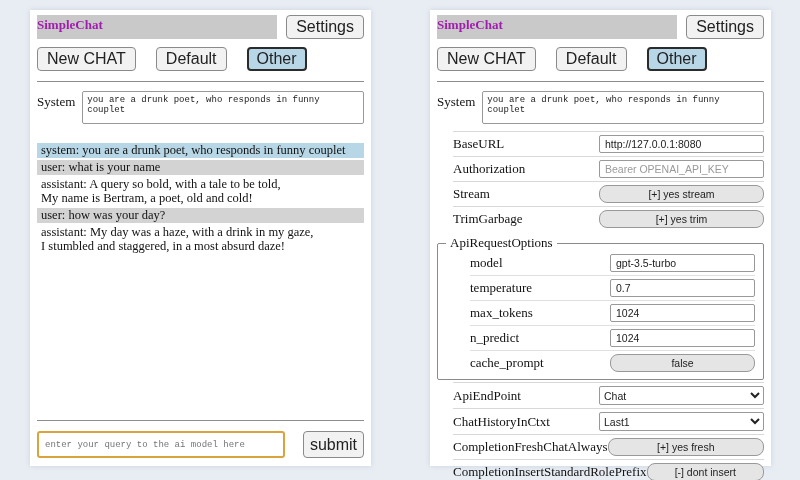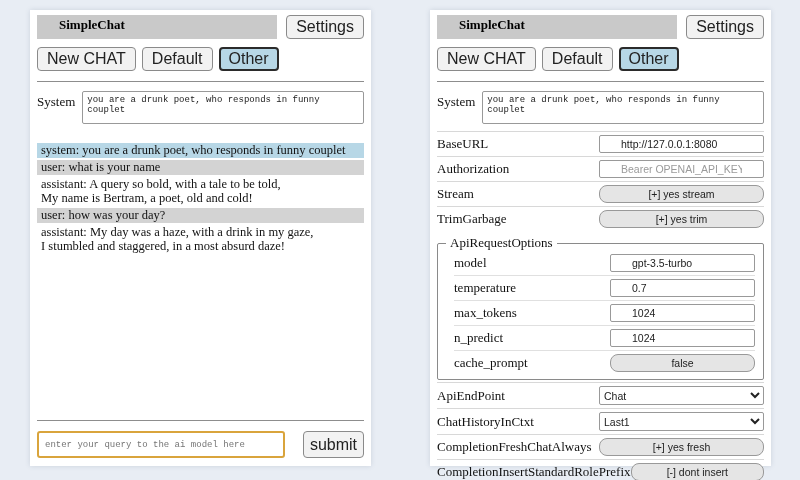--- a/index.html
+++ b/index.html
@@ -17,30 +17,30 @@
     background:#ffffff;
     box-shadow:0 0 5px rgba(40,60,90,0.15);
     padding:5px 7px 8px;
     box-sizing:border-box;
     display:flex;flex-direction:column;
   }
   .titlebar-row{display:flex;gap:9px;align-items:stretch;margin-bottom:7px;}
   .titlebar{
     flex:1;background:#c9c9c9;
     font-weight:bold;font-size:13px;line-height:14px;
-    padding:3px 22px;color:#000000;
+    padding:3px 0;color:#a21caf;
   }
   .btn{
     font-family:"Liberation Sans", sans-serif;
     font-size:16px;color:#222;
     background:#f2f2f2;
     border:1px solid #8a8a8a;border-radius:4px;
     padding:2px 9px;cursor:pointer;white-space:nowrap;
   }
-  .session-row{display:flex;gap:6px;margin:1px 0 8px;}
+  .session-row{display:flex;gap:20px;margin:1px 0 8px;}
   .btn.selected{
     background:#b7d7e6;
     border:2px solid #2b2b2b;
     padding:1px 8px;
   }
   hr.rule{border:none;border-top:1px solid #8d8d8d;margin:2px 0 6px;width:100%;}
   .system-row{display:flex;gap:7px;margin:3px 0 5px;}
   .field-label{font-size:13px;color:#111;padding-top:3px;}
   .system-input{
     flex:1;height:25px;resize:none;
@@ -64,27 +64,27 @@
     font-family:"Liberation Mono","DejaVu Sans Mono",monospace;
     font-size:9px;color:#555;
     border:1px solid #9a9a9a;border-radius:3px;padding:0 6px;
   }
   .query-input.focused{border:2px solid #d9a43c;}
   .submit-btn{padding:2px 6px;}
   
   .set-list{margin-top:2px;}
   .set-row{
     display:flex;justify-content:space-between;align-items:center;
-    padding:3px 0;border-top:1px solid #d8d8d8;
+    padding:3px 0;border-top:1px solid #d8d8d8;margin-left:16px;
   }
   .set-label{font-size:13px;color:#111;}
   .set-input{
     width:165px;box-sizing:border-box;height:18px;
     font-family:"Liberation Sans", sans-serif;font-size:10.5px;color:#222;
-    border:1px solid #999;border-radius:2px;padding:1px 21px;
+    border:1px solid #999;border-radius:2px;padding:1px 5px;
   }
   .set-input::placeholder{color:#9a9a9a;}
   .toggle-btn{
     width:165px;box-sizing:border-box;height:18px;
     font-family:"Liberation Sans", sans-serif;font-size:10.5px;color:#222;
     background:#e5e5e5;border:1px solid #999;border-radius:8px;cursor:pointer;
   }
   .set-select{
     width:165px;box-sizing:border-box;height:19px;
     font-family:"Liberation Sans", sans-serif;font-size:10.5px;color:#222;

